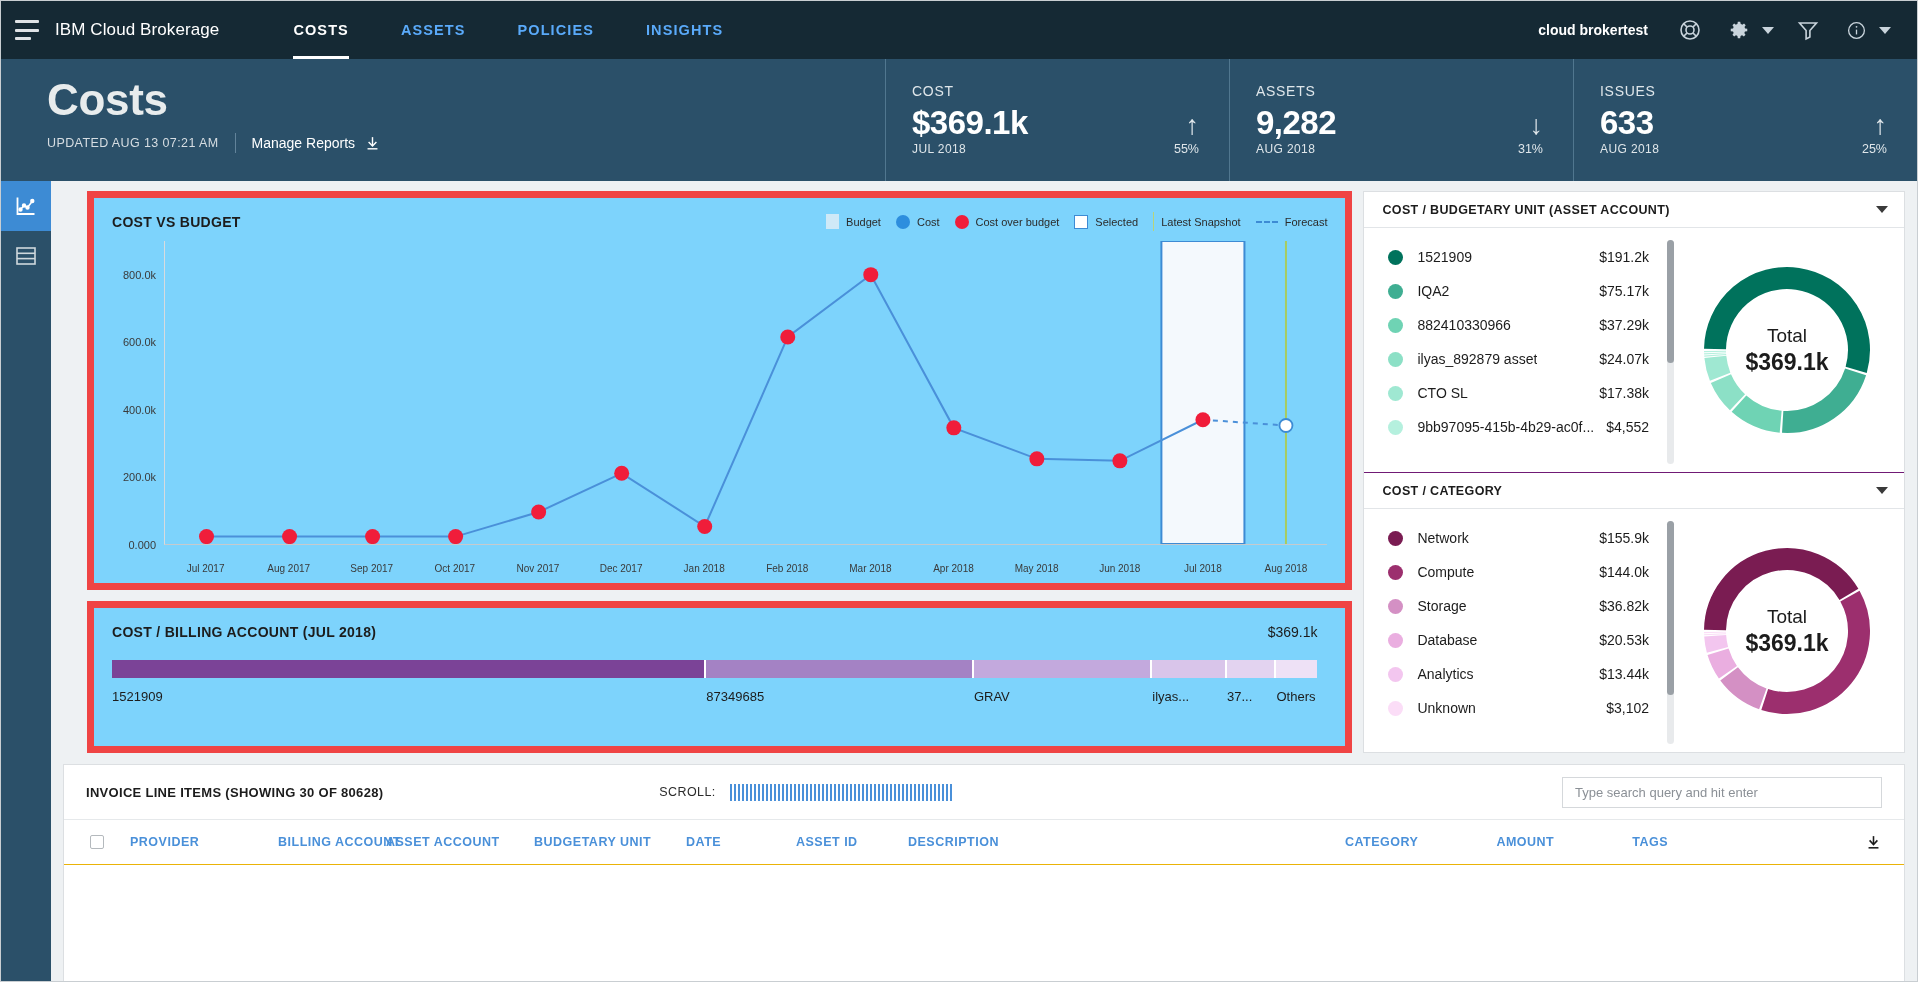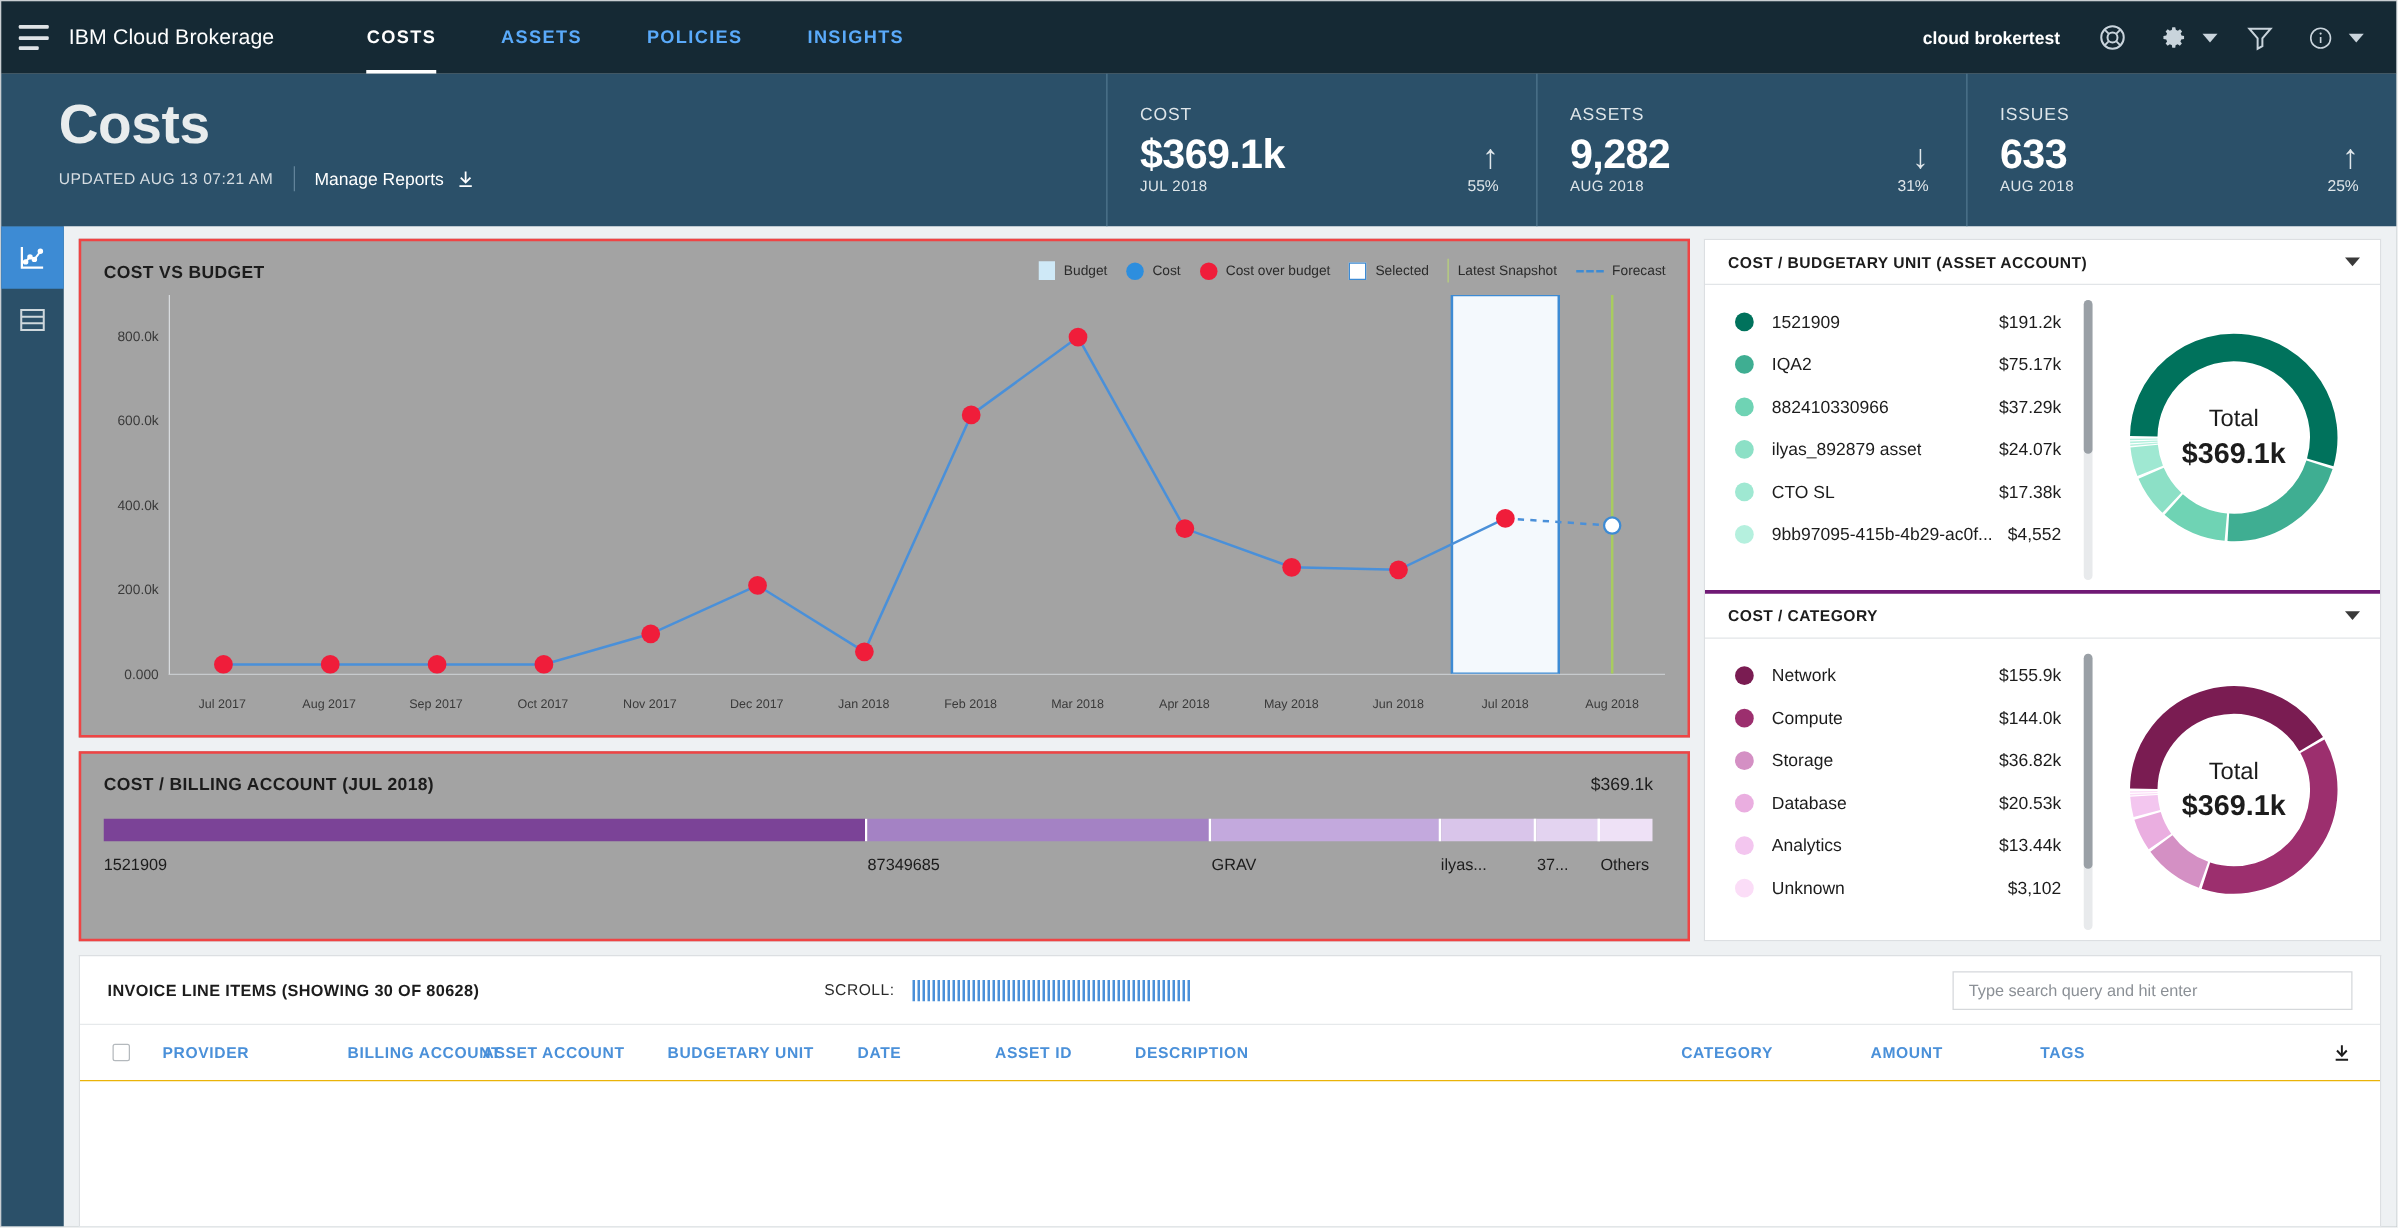--- a/index.html
+++ b/index.html
@@ -77,21 +77,21 @@
   
   .rail { width: 50px; flex: 0 0 50px; background: #2b5069; padding-top: 0; }
   .rail-btn { width: 50px; height: 50px; display: flex; align-items: center; justify-content: center; cursor: pointer; }
   .rail-btn.active { background: #3d8bd4; }
 
   .content { flex: 1 1 auto; display: flex; flex-direction: column; min-width: 0; }
   .upper { display: flex; flex: 0 0 572px; min-height: 0; padding: 10px 12px 0 12px; gap: 11px; }
 
   
   .leftcol { flex: 1 1 auto; display: flex; flex-direction: column; gap: 0; min-width: 0; }
-  .card { background: #a3a3a3; border: 2px solid #ef4444; }
+  .card { background: #7dd3fc; border: 7px solid #ef4444; margin-left: 24px; }
 
   .chartcard { flex: 0 0 399px; padding: 14px 18px 6px 18px; position: relative; }
   .chart-head { display: flex; align-items: center; }
   .chart-title { font-size: 14px; font-weight: 700; letter-spacing: .3px; color: #1c1c1c; }
   .legend { margin-left: auto; display: flex; align-items: center; gap: 15px; font-size: 11px; color: #2b2b2b; }
   .lg { display: flex; align-items: center; gap: 7px; white-space: nowrap; }
   .sw-budget { width: 13px; height: 15px; background: #cfe9f7; }
   .sw-cost { width: 14px; height: 14px; border-radius: 50%; background: #2d8ede; }
   .sw-over { width: 14px; height: 14px; border-radius: 50%; background: #f01d3a; }
   .sw-sel { width: 14px; height: 14px; border: 1.6px solid #3d8bd4; background: #fff; }
@@ -114,21 +114,21 @@
   .bill-bar { display: flex; height: 18px; margin-top: 20px; }
   .bill-seg { height: 18px; border-right: 2px solid #ffffff; }
   .bill-seg:last-child { border-right: 0; }
   .bill-labels { position: relative; height: 26px; margin-top: 11px; }
   .bill-lbl { position: absolute; top: 0; font-size: 13px; color: #1c1c1c; white-space: nowrap; }
 
   
   .rightcol { flex: 0 0 500px; display: flex; flex-direction: column; background: #ffffff;
     border: 1px solid #dcdfe2; }
   .panel { display: flex; flex-direction: column; flex: 1 1 50%; min-height: 0; }
-  .panel + .panel { border-top: 3px solid #701a75; }
+  .panel + .panel { border-top: 1px solid #701a75; }
   .panel-head { height: 36px; flex: 0 0 36px; display: flex; align-items: center;
     padding: 0 16px 0 18px; border-bottom: 1px solid #e2e5e8; }
   .panel-title { font-size: 12.5px; font-weight: 700; letter-spacing: .35px; color: #1c1c1c; }
   .panel-caret { margin-left: auto; width: 0; height: 0; border-left: 6px solid transparent;
     border-right: 6px solid transparent; border-top: 7px solid #3a3a3a; cursor: pointer; }
   .panel-body { flex: 1 1 auto; display: flex; min-height: 0; }
   .legend-list { flex: 1 1 auto; padding: 12px 0 0 24px; min-width: 0; position: relative; }
   .lrow { display: flex; align-items: center; height: 34px; font-size: 14px; color: #1c1c1c; padding-right: 18px; }
   .ldot { width: 15px; height: 15px; border-radius: 50%; flex: 0 0 15px; margin-right: 14px; }
   .lname { overflow: hidden; text-overflow: ellipsis; white-space: nowrap; }

